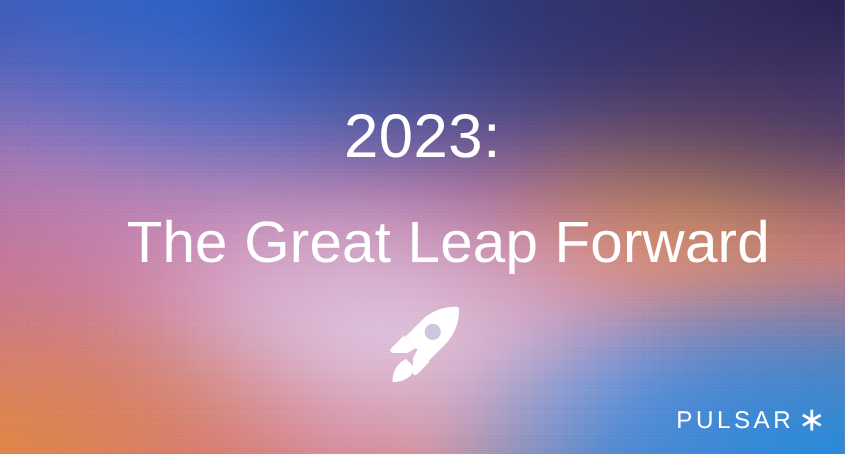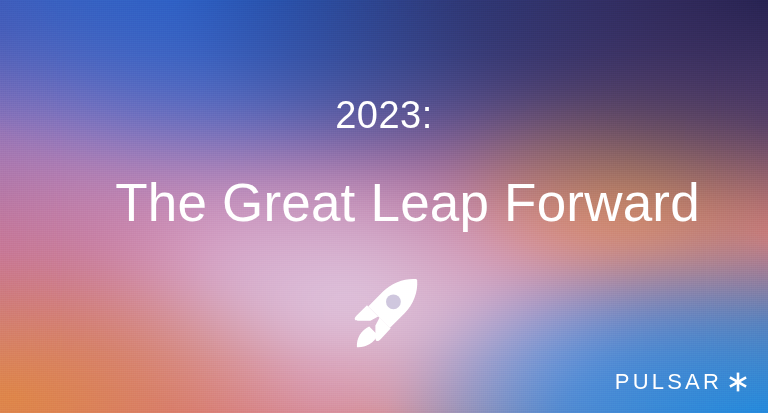--- a/index.html
+++ b/index.html
@@ -88,21 +88,21 @@
   }
 
   .headline-block {
     position: absolute;
     left: 0;
     right: 0;
     top: 96px;
     text-align: center;
   }
   .headline-year {
-    font-size: 38px;
+    font-size: 56px;
     line-height: 1.0;
     font-weight: 400;
     color: #ffffff;
     letter-spacing: 0.5px;
     margin: 0;
   }
   .headline-sub {
     font-size: 53px;
     line-height: 1.0;
     font-weight: 400;

